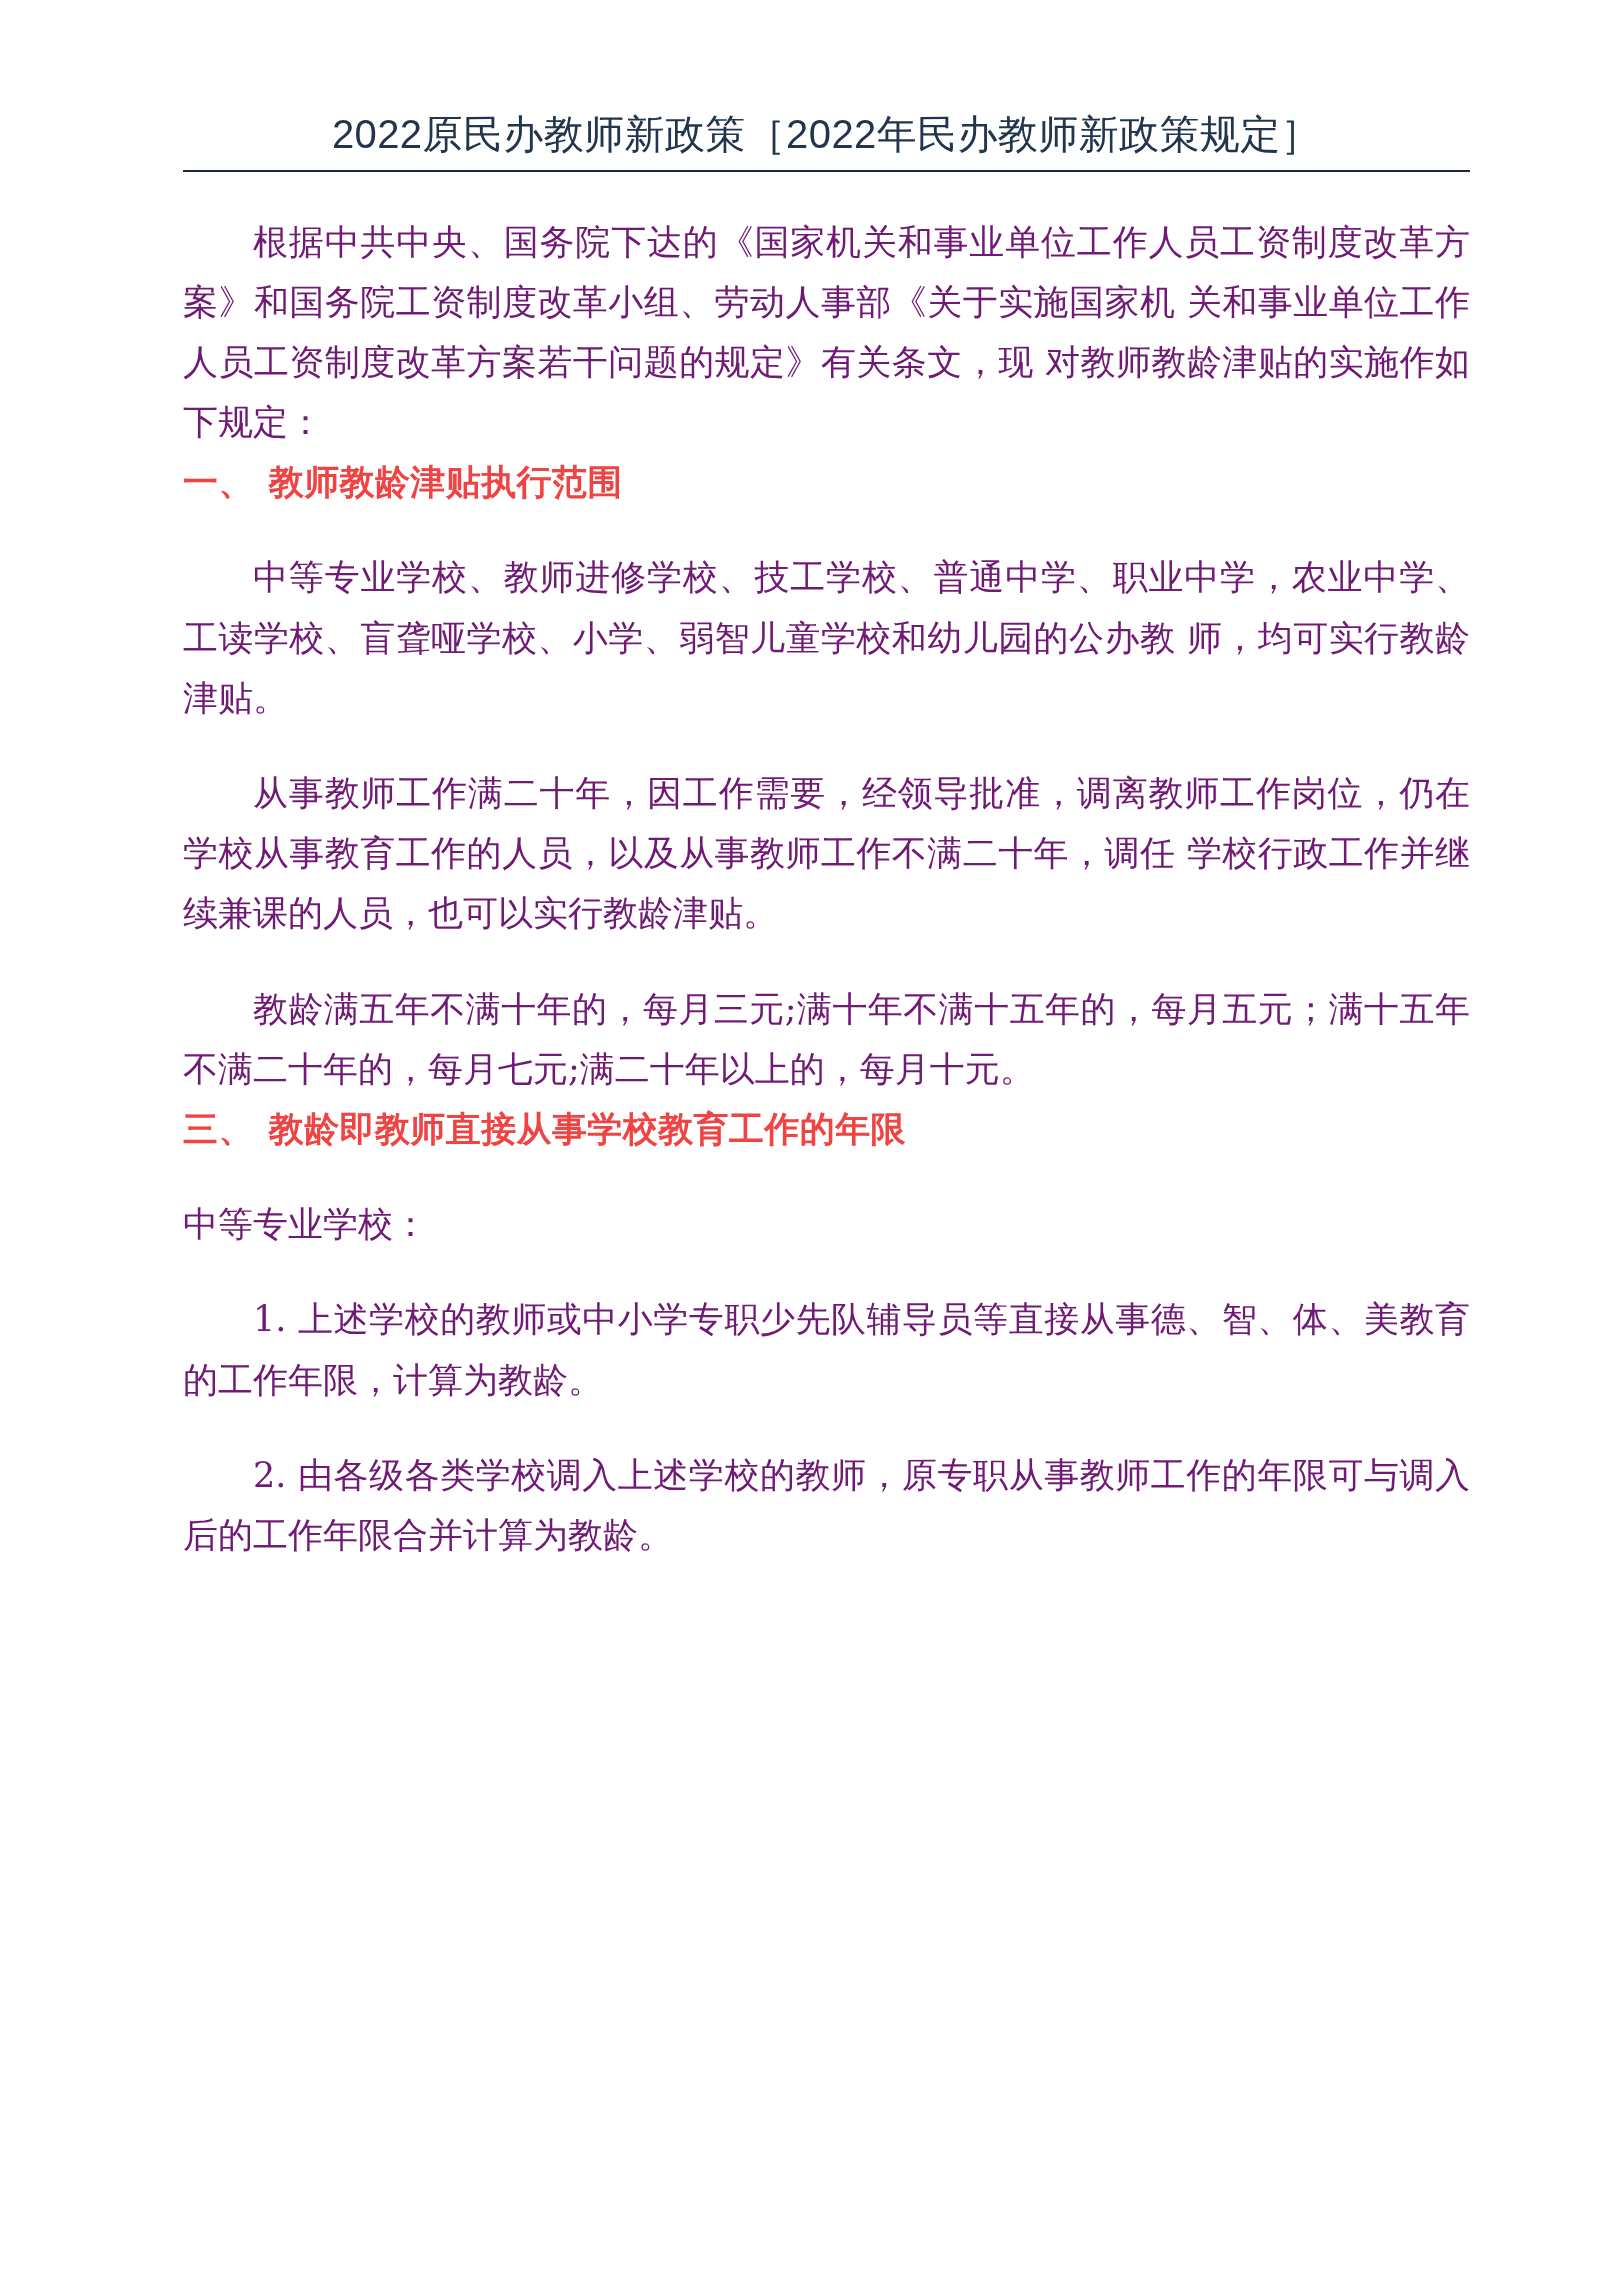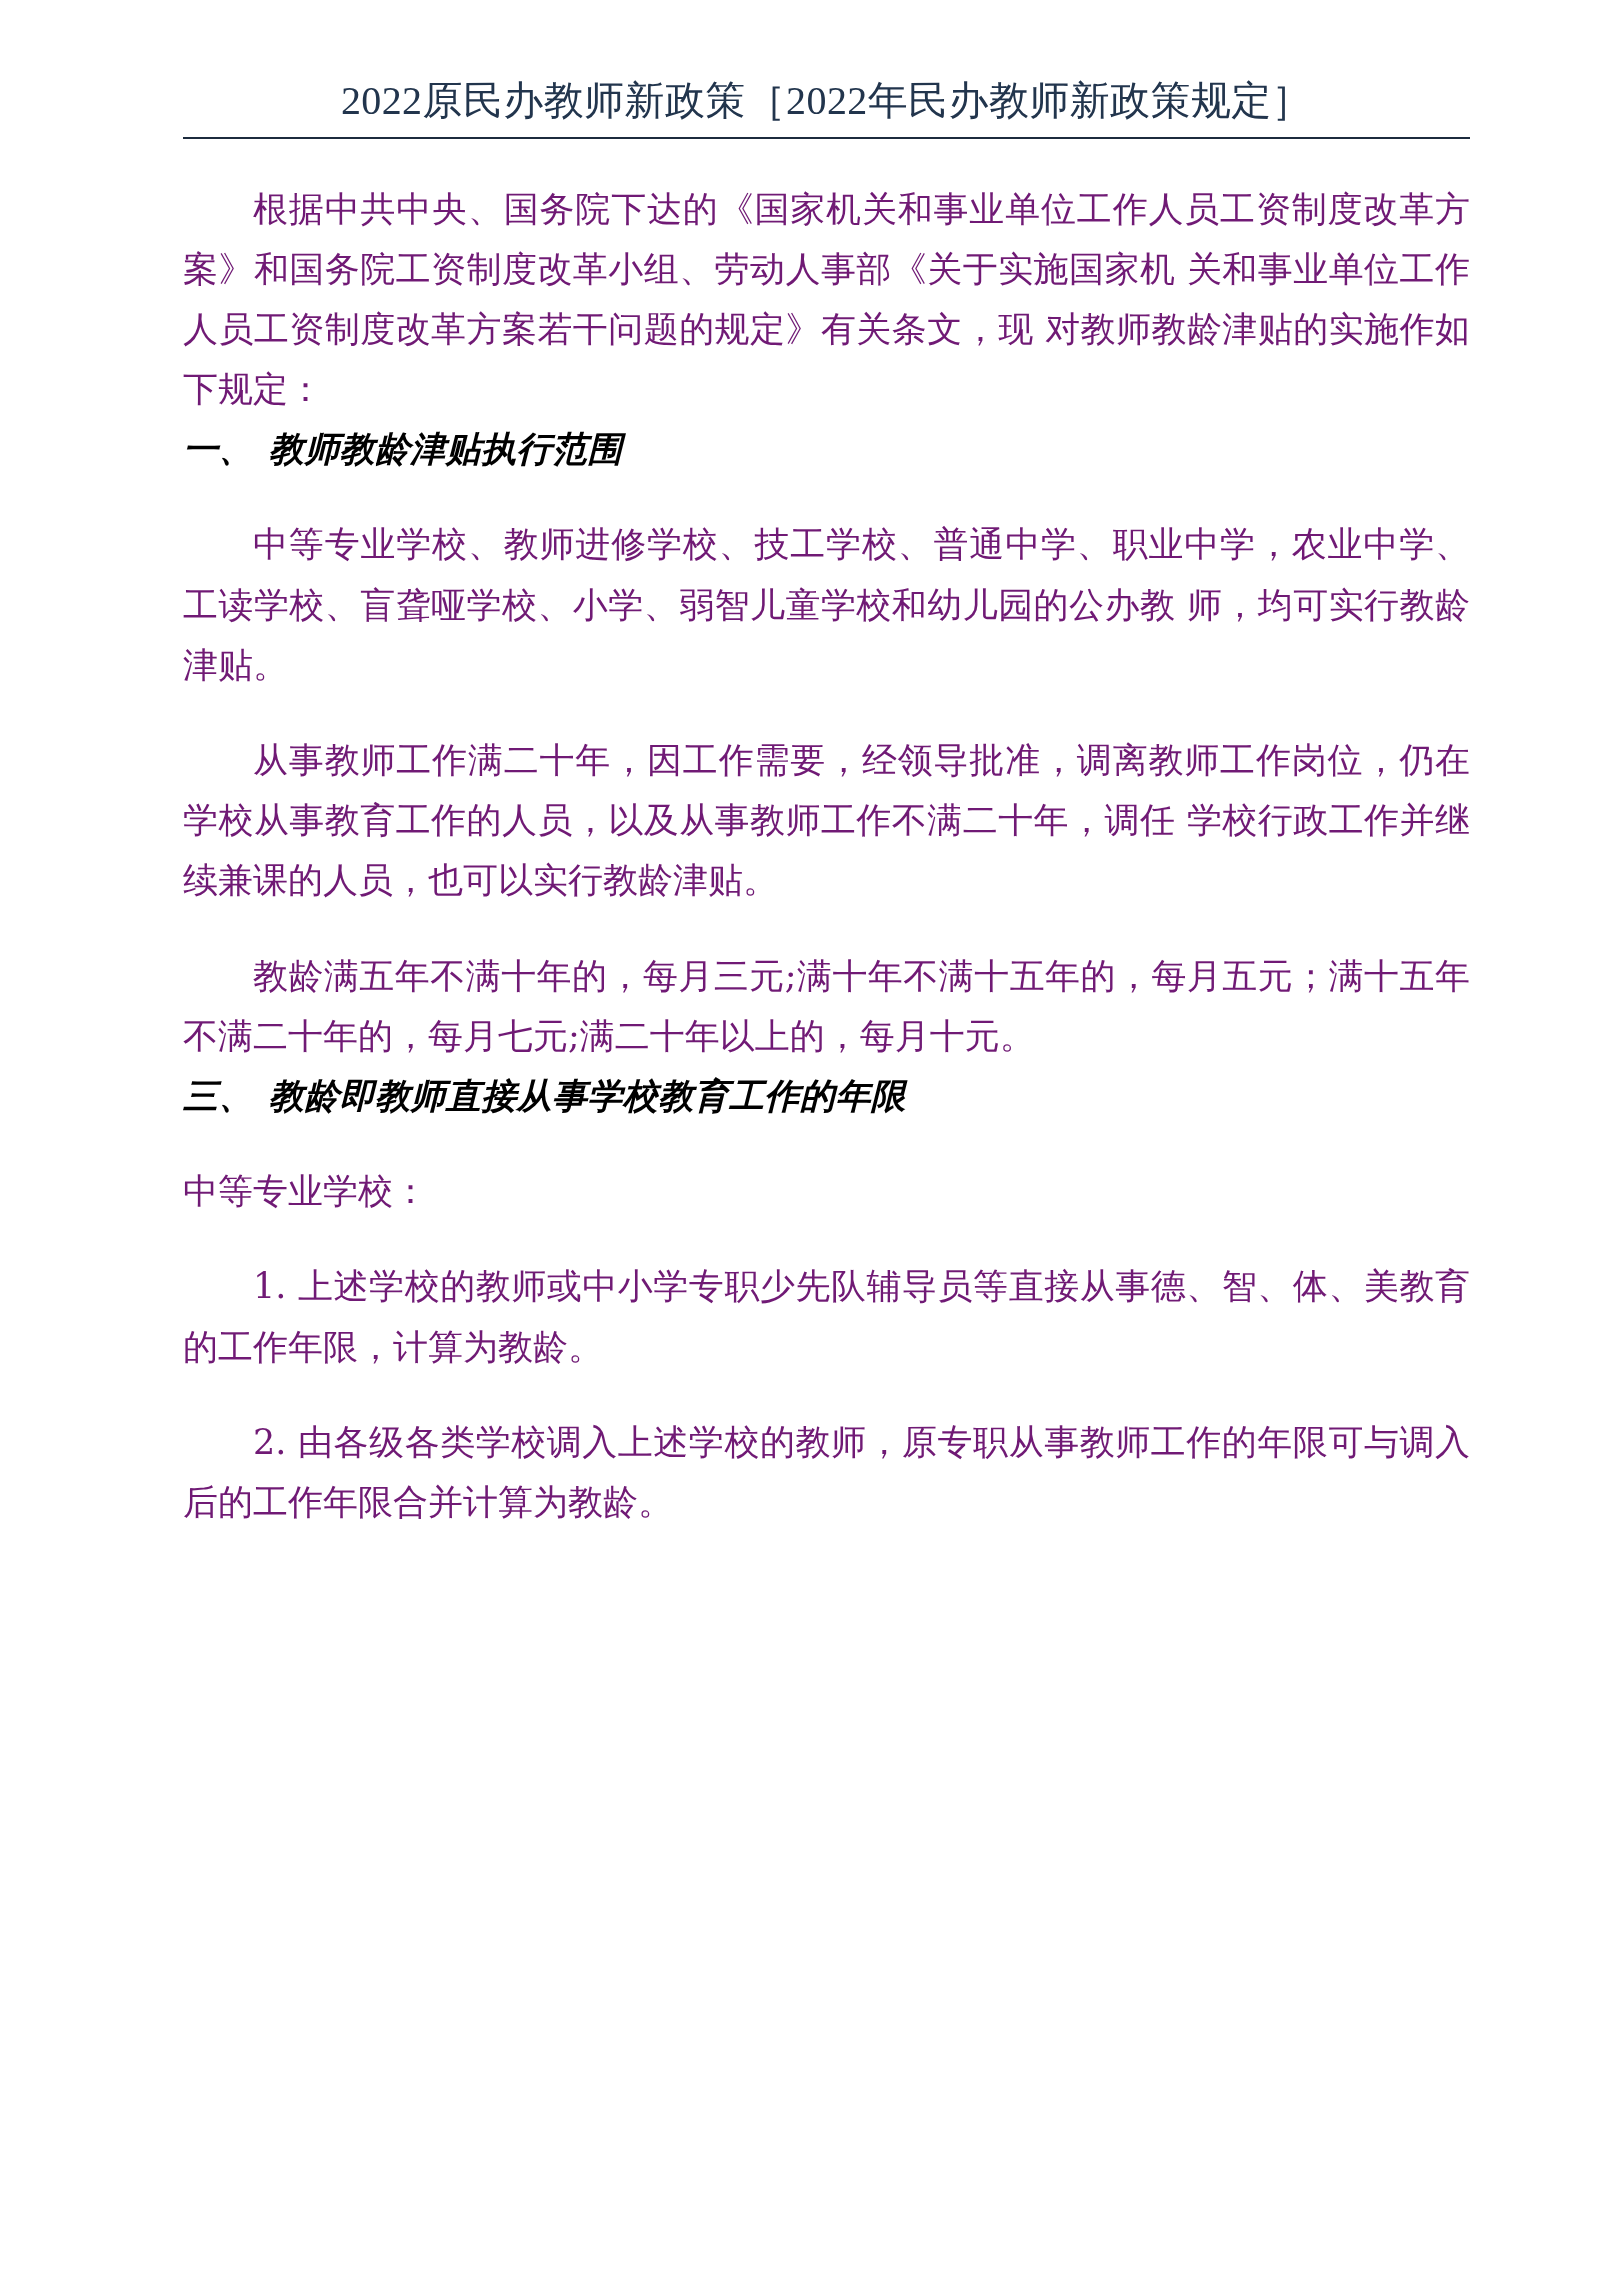--- a/index.html
+++ b/index.html
@@ -27,29 +27,29 @@
   .content {
     position: absolute;
     left: 183px;
     top: 0;
     width: 1287px;
   }
 
   
   .doc-title {
     margin: 0;
-    padding-top: 76px;
+    padding-top: 109px;
     font-size: 40px;
     font-weight: 400;
     line-height: 1.25;
     color: #22354d;
     text-align: center;
     letter-spacing: 0.4px;
     white-space: nowrap;
-    font-family: Liberation Serif, serif;
+    font-family: Liberation Sans, sans-serif;
   }
 
   .title-rule {
     margin-top: 10.5px;
     width: 1287px;
     height: 0;
     border: 0;
     border-top: 2.6px solid #1c2b3d;
   }
 
@@ -74,24 +74,23 @@
 
   .gap-sm { margin-top: 35px; }
   .gap-md { margin-top: 45px; }
 
   
   .section-heading {
     margin: 0;
     font-size: 35px;
     font-weight: 700;
     line-height: 1.72;
-    color: #000000;
+    color: #ef4444;
     font-family: "DejaVu Sans", "Liberation Sans", sans-serif;
     letter-spacing: 0.4px;
-    font-style: italic;
   }
   .section-heading .num {
     display: inline-block;
     min-width: 2.45em;
   }
 
   .nowrap { white-space: nowrap; }
 </style>
 </head>
 <body>

